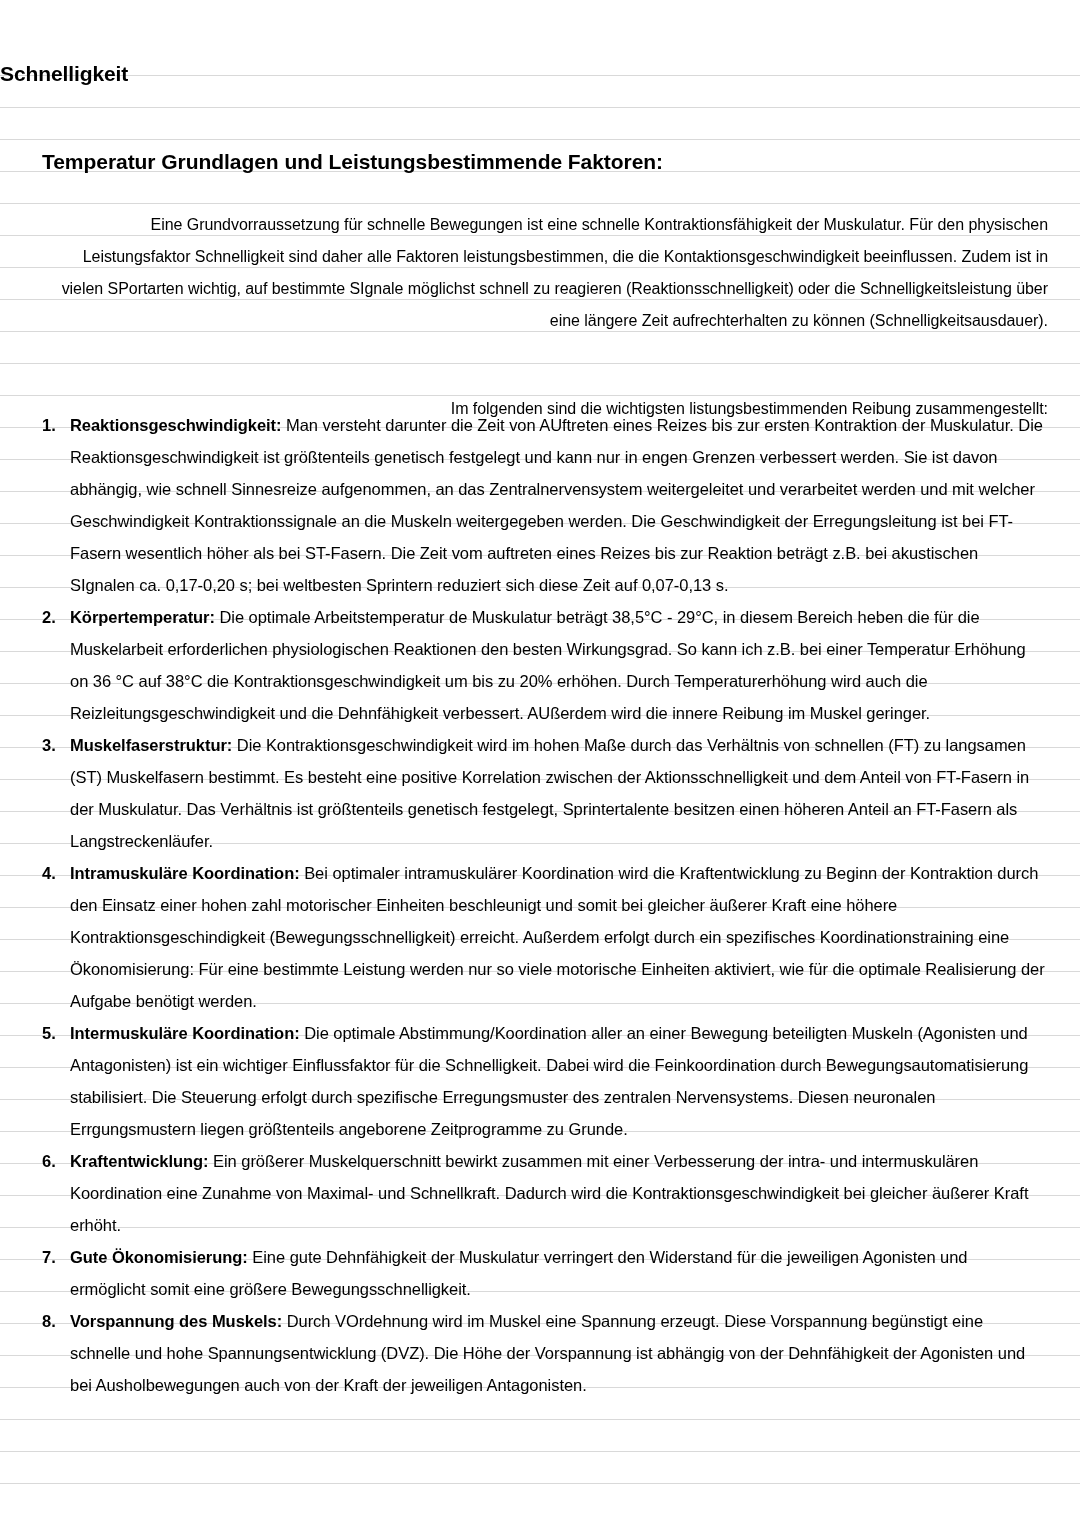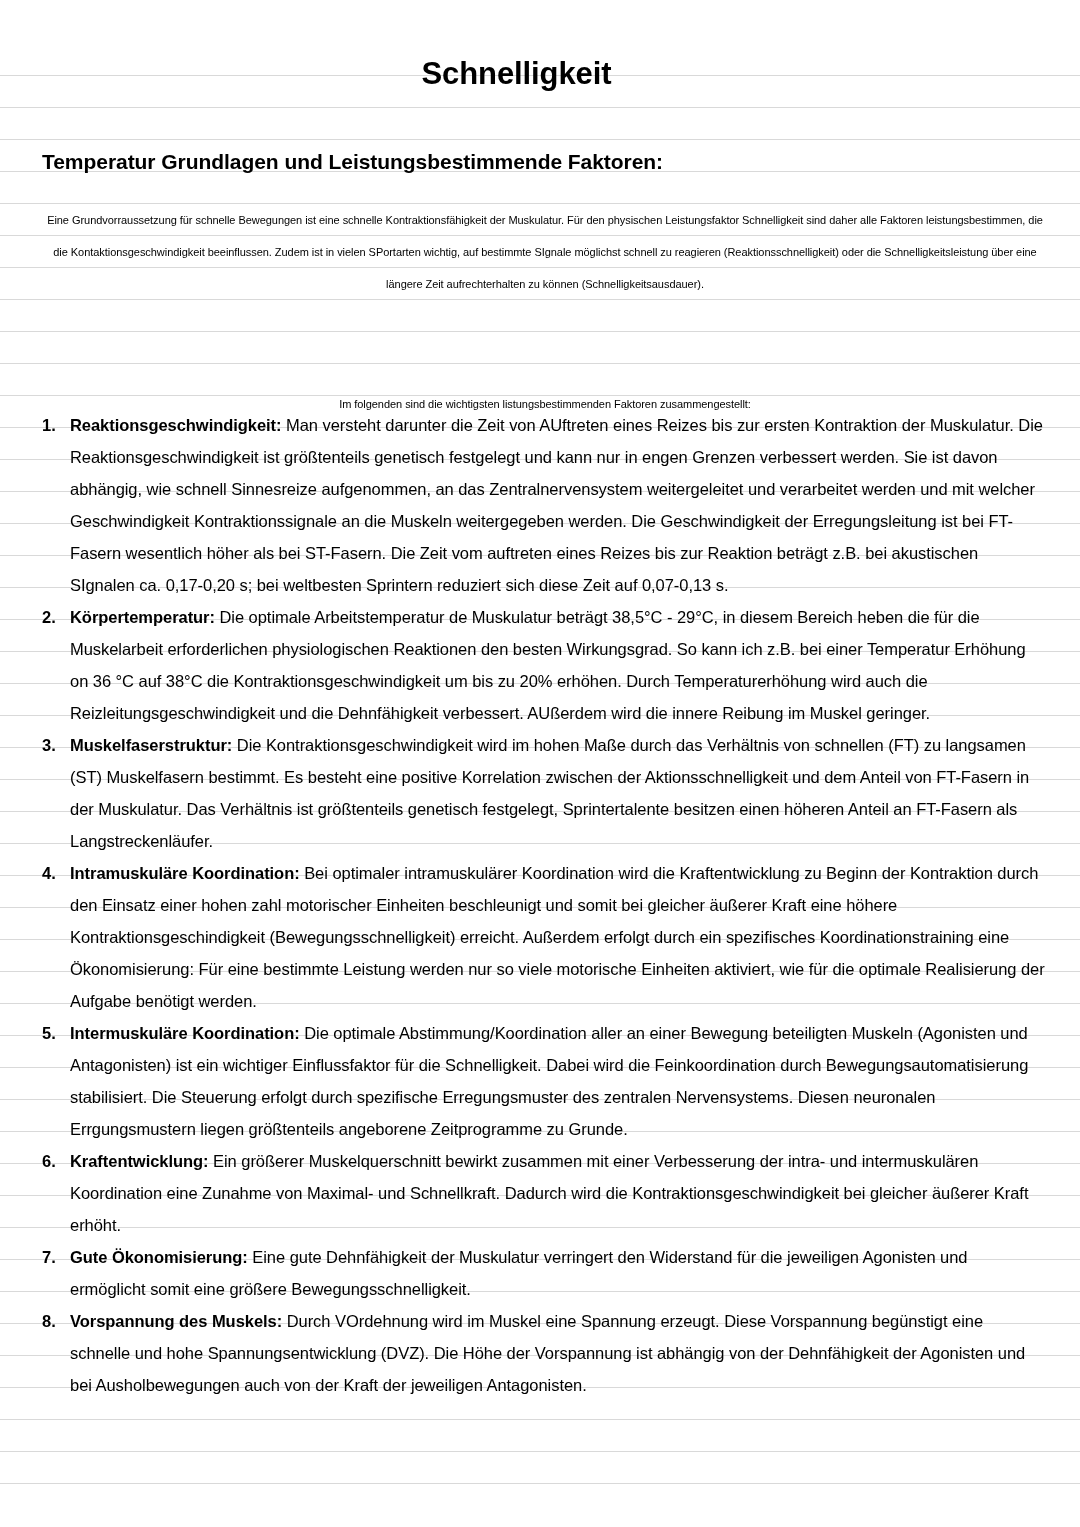--- a/index.html
+++ b/index.html
@@ -66,22 +66,22 @@
   
   #content {
     position: absolute;
     left: 0;
     top: 0;
     width: 1080px;
     z-index: 2;
   }
 
   .doc-title {
-    text-align: center;
-    font-size: 31px;
+    text-align: left;
+    font-size: 21px;
     font-weight: bold;
     letter-spacing: -0.1px;
     line-height: 32px;
     margin: 0;
     padding: 0;
     position: absolute;
     top: 58px;
     left: 0;
     width: 1033px;
   }
@@ -94,23 +94,23 @@
     font-size: 21px;
     font-weight: bold;
     line-height: 32px;
     letter-spacing: -0.05px;
   }
 
   .body-block {
     position: absolute;
     left: 42px;
     width: 1006px;
-    font-size: 11px;
+    font-size: 16px;
     line-height: 32px;
-    text-align: center;
+    text-align: right;
     letter-spacing: -0.05px;
   }
 
   #intro-paragraph  { top: 193px; }
   #lead-in-sentence { top: 377px; }
 
   
   ol.factor-list {
     position: absolute;
     top: 409px;
@@ -160,21 +160,21 @@
   <div id="bottom-mask"></div>
 
   <div id="content">
 
     <h1 class="doc-title">Schnelligkeit</h1>
 
     <h2 class="section-heading">Temperatur Grundlagen und Leistungsbestimmende Faktoren:</h2>
 
     <p id="intro-paragraph" class="body-block">Eine Grundvorraussetzung für schnelle Bewegungen ist eine schnelle Kontraktionsfähigkeit der Muskulatur. Für den physischen Leistungsfaktor Schnelligkeit sind daher alle Faktoren leistungsbestimmen, die die Kontaktionsgeschwindigkeit beeinflussen. Zudem ist in vielen SPortarten wichtig, auf bestimmte SIgnale möglichst schnell zu reagieren (Reaktionsschnelligkeit) oder die Schnelligkeitsleistung über eine längere Zeit aufrechterhalten zu können (Schnelligkeitsausdauer).</p>
 
-    <p id="lead-in-sentence" class="body-block">Im folgenden sind die wichtigsten listungsbestimmenden Faktoren zusammengestellt:</p>
+    <p id="lead-in-sentence" class="body-block">Im folgenden sind die wichtigsten listungsbestimmenden Reibung zusammengestellt:</p>
 
     <ol class="factor-list" id="factor-list">
         <li><span class="item-number">1.</span><span class="item-term">Reaktionsgeschwindigkeit:</span><span class="item-text"> Man versteht darunter die Zeit von AUftreten eines Reizes bis zur ersten Kontraktion der Muskulatur. Die Reaktionsgeschwindigkeit ist größtenteils genetisch festgelegt und kann nur in engen Grenzen verbessert werden. Sie ist davon abhängig, wie schnell Sinnesreize aufgenommen, an das Zentralnervensystem weitergeleitet und verarbeitet werden und mit welcher Geschwindigkeit Kontraktionssignale an die Muskeln weitergegeben werden. Die Geschwindigkeit der Erregungsleitung ist bei FT-Fasern wesentlich höher als bei ST-Fasern. Die Zeit vom auftreten eines Reizes bis zur Reaktion beträgt z.B. bei akustischen SIgnalen ca. 0,17-0,20 s; bei weltbesten Sprintern reduziert sich diese Zeit auf 0,07-0,13 s.</span></li>
         <li><span class="item-number">2.</span><span class="item-term">Körpertemperatur:</span><span class="item-text"> Die optimale Arbeitstemperatur de Muskulatur beträgt 38,5°C - 29°C, in diesem Bereich heben die für die Muskelarbeit erforderlichen physiologischen Reaktionen den besten Wirkungsgrad. So kann ich z.B. bei einer Temperatur Erhöhung on 36 °C auf 38°C die Kontraktionsgeschwindigkeit um bis zu 20% erhöhen. Durch Temperaturerhöhung wird auch die Reizleitungsgeschwindigkeit und die Dehnfähigkeit verbessert. AUßerdem wird die innere Reibung im Muskel geringer.</span></li>
         <li><span class="item-number">3.</span><span class="item-term">Muskelfaserstruktur:</span><span class="item-text"> Die Kontraktionsgeschwindigkeit wird im hohen Maße durch das Verhältnis von schnellen (FT) zu langsamen (ST) Muskelfasern bestimmt. Es besteht eine positive Korrelation zwischen der Aktionsschnelligkeit und dem Anteil von FT-Fasern in der Muskulatur. Das Verhältnis ist größtenteils genetisch festgelegt, Sprintertalente besitzen einen höheren Anteil an FT-Fasern als Langstreckenläufer.</span></li>
         <li><span class="item-number">4.</span><span class="item-term">Intramuskuläre Koordination:</span><span class="item-text"> Bei optimaler intramuskulärer Koordination wird die Kraftentwicklung zu Beginn der Kontraktion durch den Einsatz einer hohen zahl motorischer Einheiten beschleunigt und somit bei gleicher äußerer Kraft eine höhere Kontraktionsgeschindigkeit (Bewegungsschnelligkeit) erreicht. Außerdem erfolgt durch ein spezifisches Koordinationstraining eine Ökonomisierung: Für eine bestimmte Leistung werden nur so viele motorische Einheiten aktiviert, wie für die optimale Realisierung der Aufgabe benötigt werden.</span></li>
         <li><span class="item-number">5.</span><span class="item-term">Intermuskuläre Koordination:</span><span class="item-text"> Die optimale Abstimmung/Koordination aller an einer Bewegung beteiligten Muskeln (Agonisten und Antagonisten) ist ein wichtiger Einflussfaktor für die Schnelligkeit. Dabei wird die Feinkoordination durch Bewegungsautomatisierung stabilisiert. Die Steuerung erfolgt durch spezifische Erregungsmuster des zentralen Nervensystems. Diesen neuronalen Errgungsmustern liegen größtenteils angeborene Zeitprogramme zu Grunde.</span></li>
         <li><span class="item-number">6.</span><span class="item-term">Kraftentwicklung:</span><span class="item-text"> Ein größerer Muskelquerschnitt bewirkt zusammen mit einer Verbesserung der intra- und intermuskulären Koordination eine Zunahme von Maximal- und Schnellkraft. Dadurch wird die Kontraktionsgeschwindigkeit bei gleicher äußerer Kraft erhöht.</span></li>
         <li><span class="item-number">7.</span><span class="item-term">Gute Ökonomisierung:</span><span class="item-text"> Eine gute Dehnfähigkeit der Muskulatur verringert den Widerstand für die jeweiligen Agonisten und ermöglicht somit eine größere Bewegungsschnelligkeit.</span></li>
         <li><span class="item-number">8.</span><span class="item-term">Vorspannung des Muskels:</span><span class="item-text"> Durch VOrdehnung wird im Muskel eine Spannung erzeugt. Diese Vorspannung begünstigt eine schnelle und hohe Spannungsentwicklung (DVZ). Die Höhe der Vorspannung ist abhängig von der Dehnfähigkeit der Agonisten und bei Ausholbewegungen auch von der Kraft der jeweiligen Antagonisten.</span></li>

